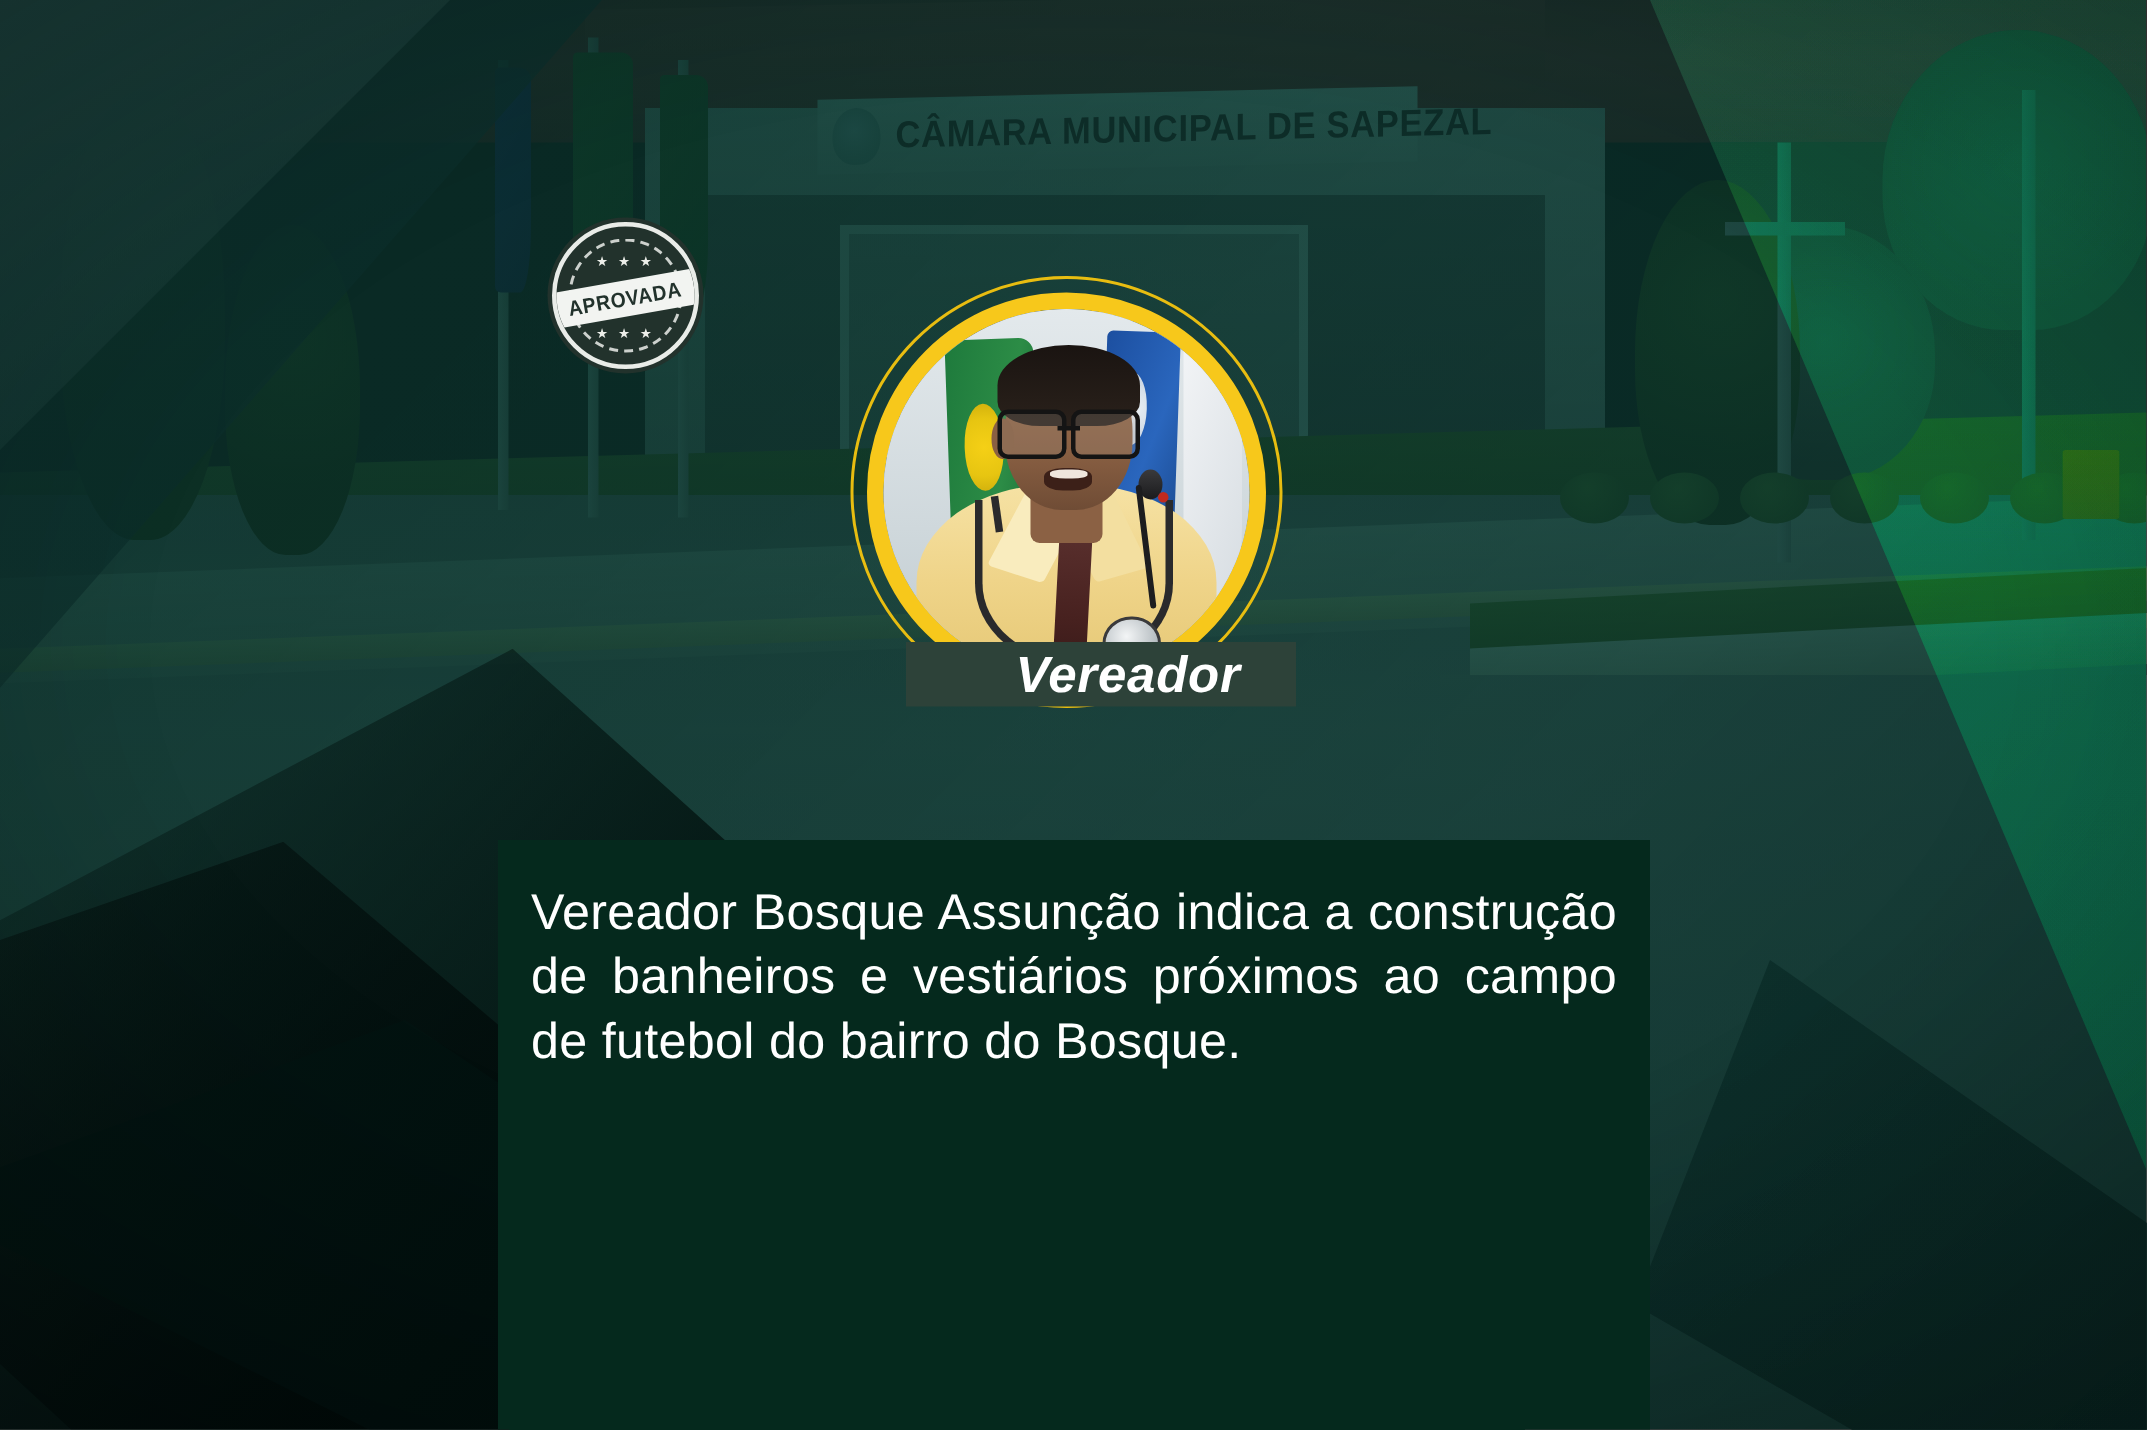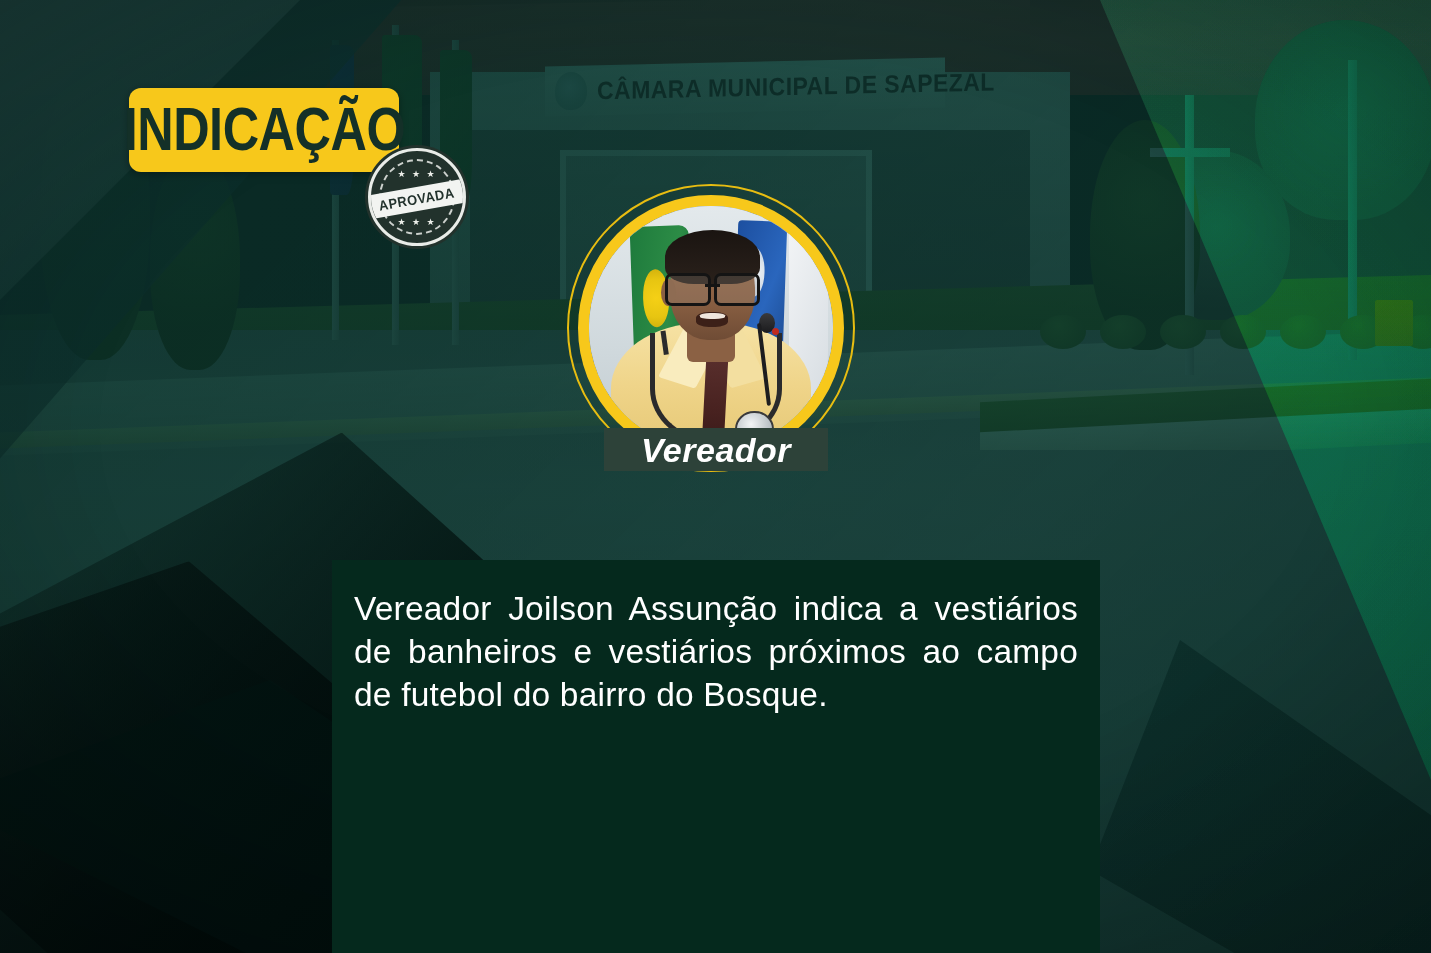--- a/index.html
+++ b/index.html
@@ -357,21 +357,21 @@
   }
   .p-micRed{
     position:absolute;left:75%;top:50%;width:7px;height:7px;border-radius:50%;
     background:#c02a1e;
   }
 
   
   .bar-role{
     position:absolute;left:604px;top:428px;width:224px;height:43px;
     background:#2d4239;
-    display:flex;align-items:center;justify-content:center;
+    display:flex;align-items:center;justify-content:center;padding-left:36px;
   }
   .bar-role span{
     font-family:"Liberation Sans", sans-serif;
     font-style:italic;font-weight:bold;
     font-size:34px;color:#ffffff;letter-spacing:.5px;line-height:1;
   }
   .bar-name{
     position:absolute;left:517px;top:471px;width:398px;height:48px;
     background:#2d4239;
     display:flex;align-items:center;justify-content:center;
@@ -463,23 +463,20 @@
 
   <div class="panel-tl"></div>
   <div class="panel-tl2"></div>
 
   <div class="band band-a"></div>
   <div class="band band-b"></div>
   <div class="band band-c"></div>
   <div class="band band-r"></div>
   <div class="vign"></div>
 
-  <div class="badge-ind" style="background:#f7c81b;">
-    <span class="txt" style="color:#143028;">INDICAÇÃO</span>
-  </div>
 
   <div class="stamp">
     <div class="stamp-star top">★ ★ ★</div>
     <div class="stamp-star bot">★ ★ ★</div>
     <div class="stamp-ribbon">
       <span>APROVADA</span>
     </div>
   </div>
 
   <div class="portrait-wrap">
@@ -511,16 +508,16 @@
       <div class="p-mic"></div>
       <div class="p-micRed"></div>
     </div>
   </div>
 
   <div class="bar-role">
     <span>Vereador</span>
   </div>
 
   <div class="textbox">
-    <p>Vereador Joilson Assunção indica a vestiários de banheiros e vestiários próximos ao campo de futebol do bairro do Bosque.</p>
+    <p>Vereador Bosque Assunção indica a construção de banheiros e vestiários próximos ao campo de futebol do bairro do Bosque.</p>
   </div>
 
 </div>
 
 </body></html>

